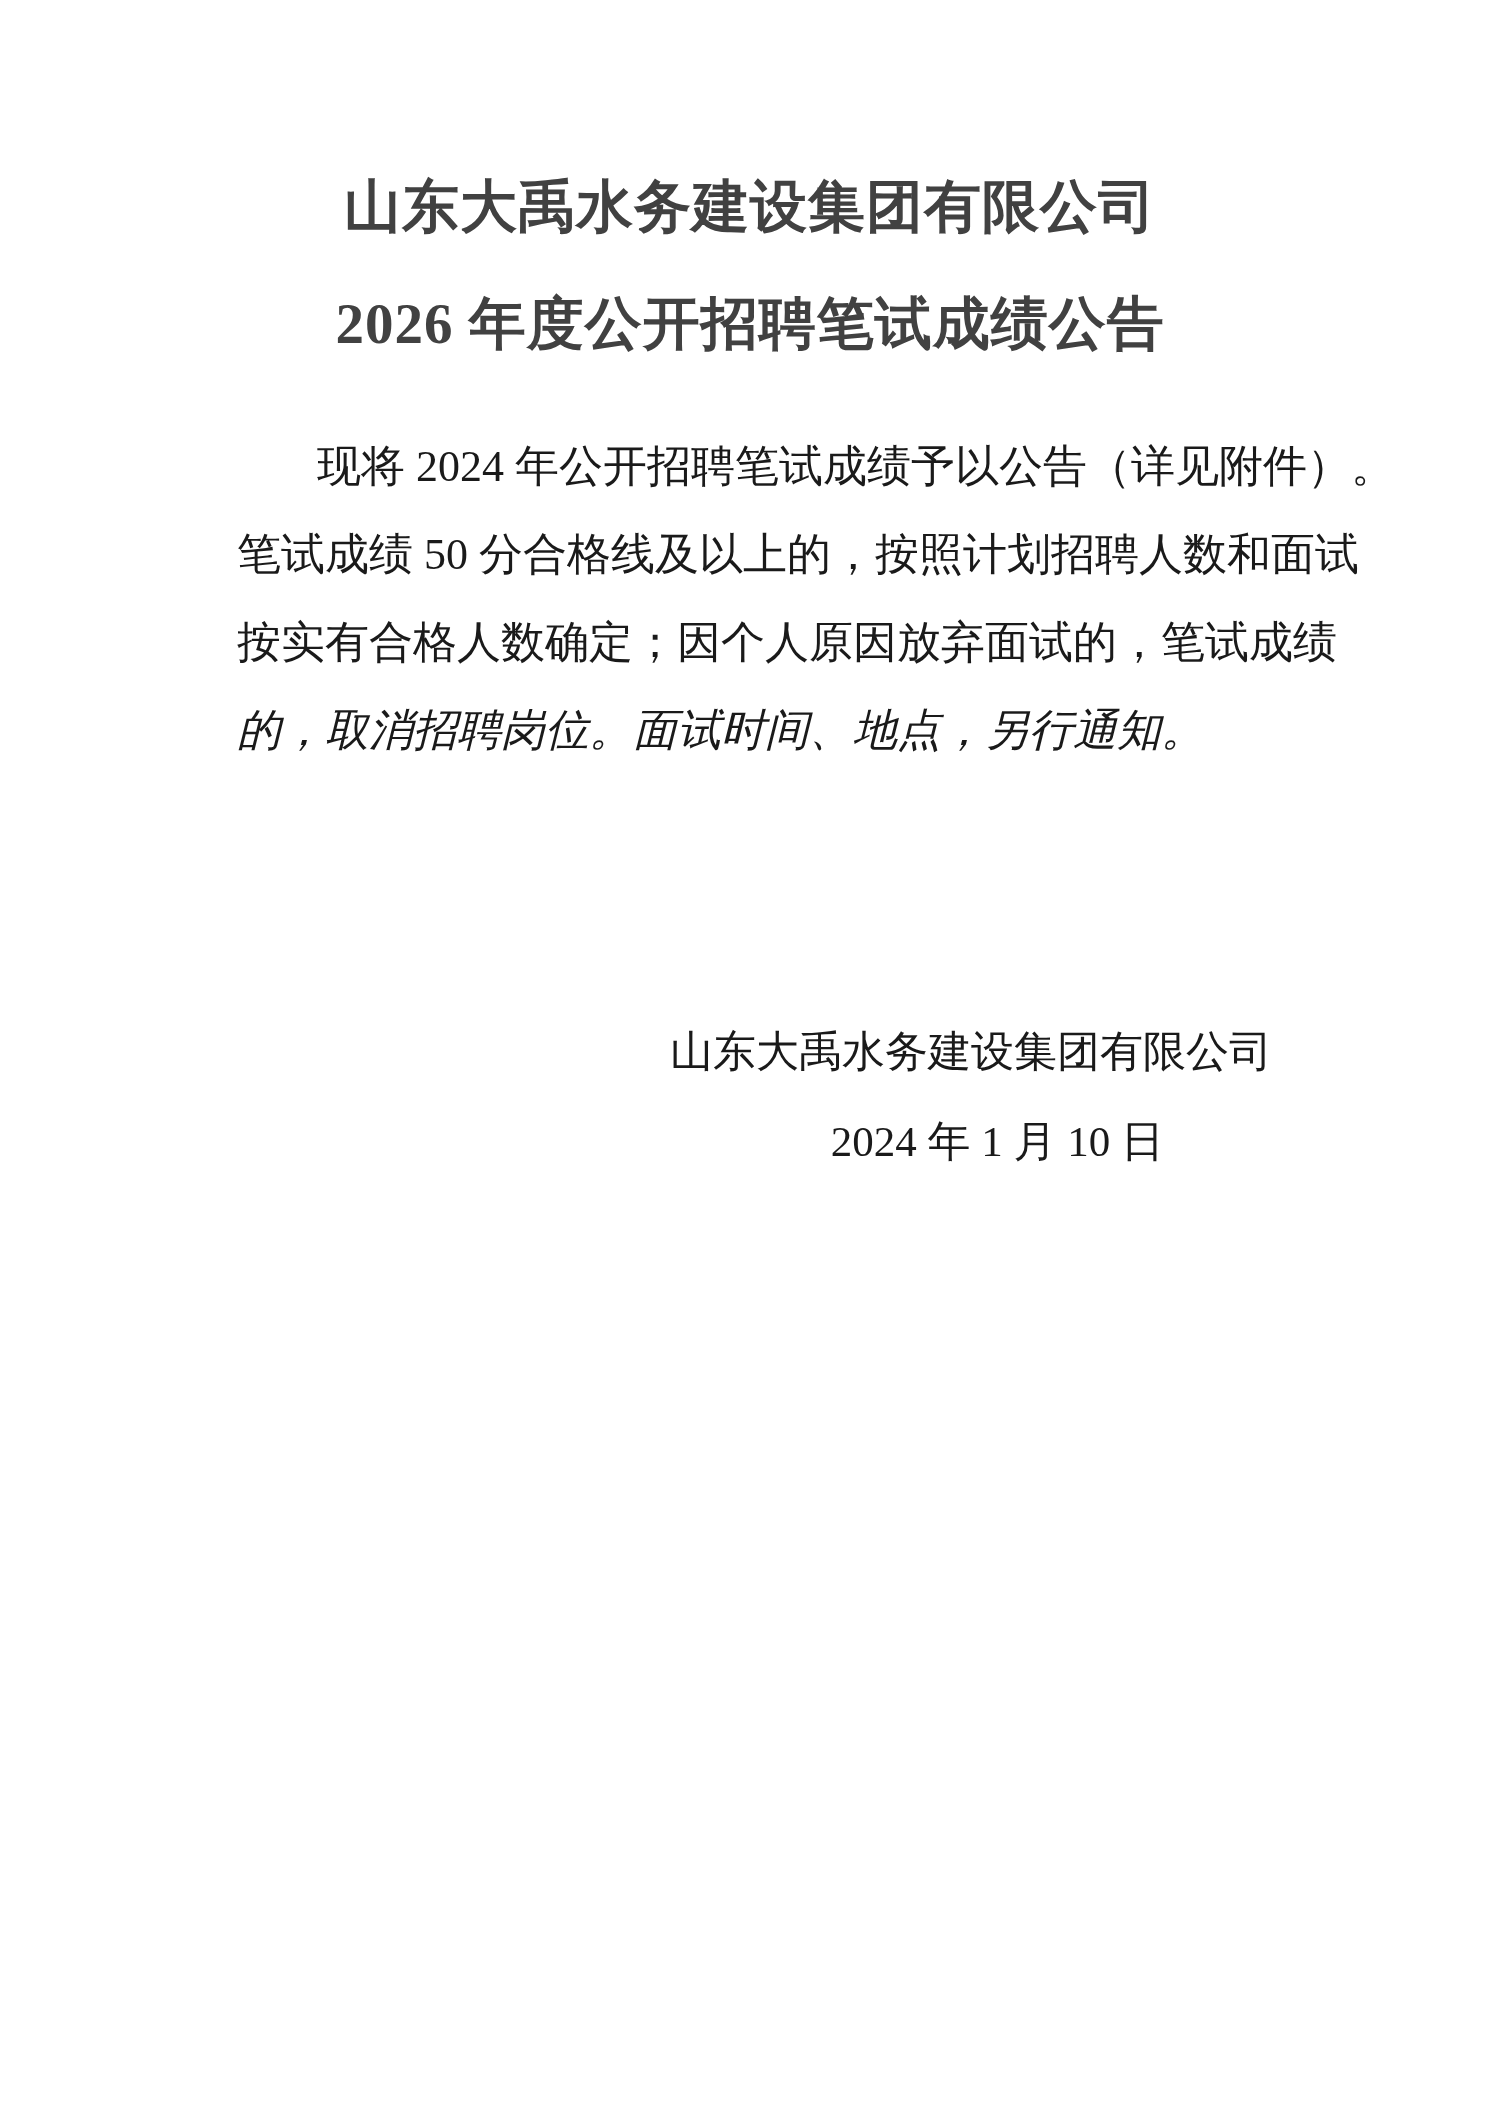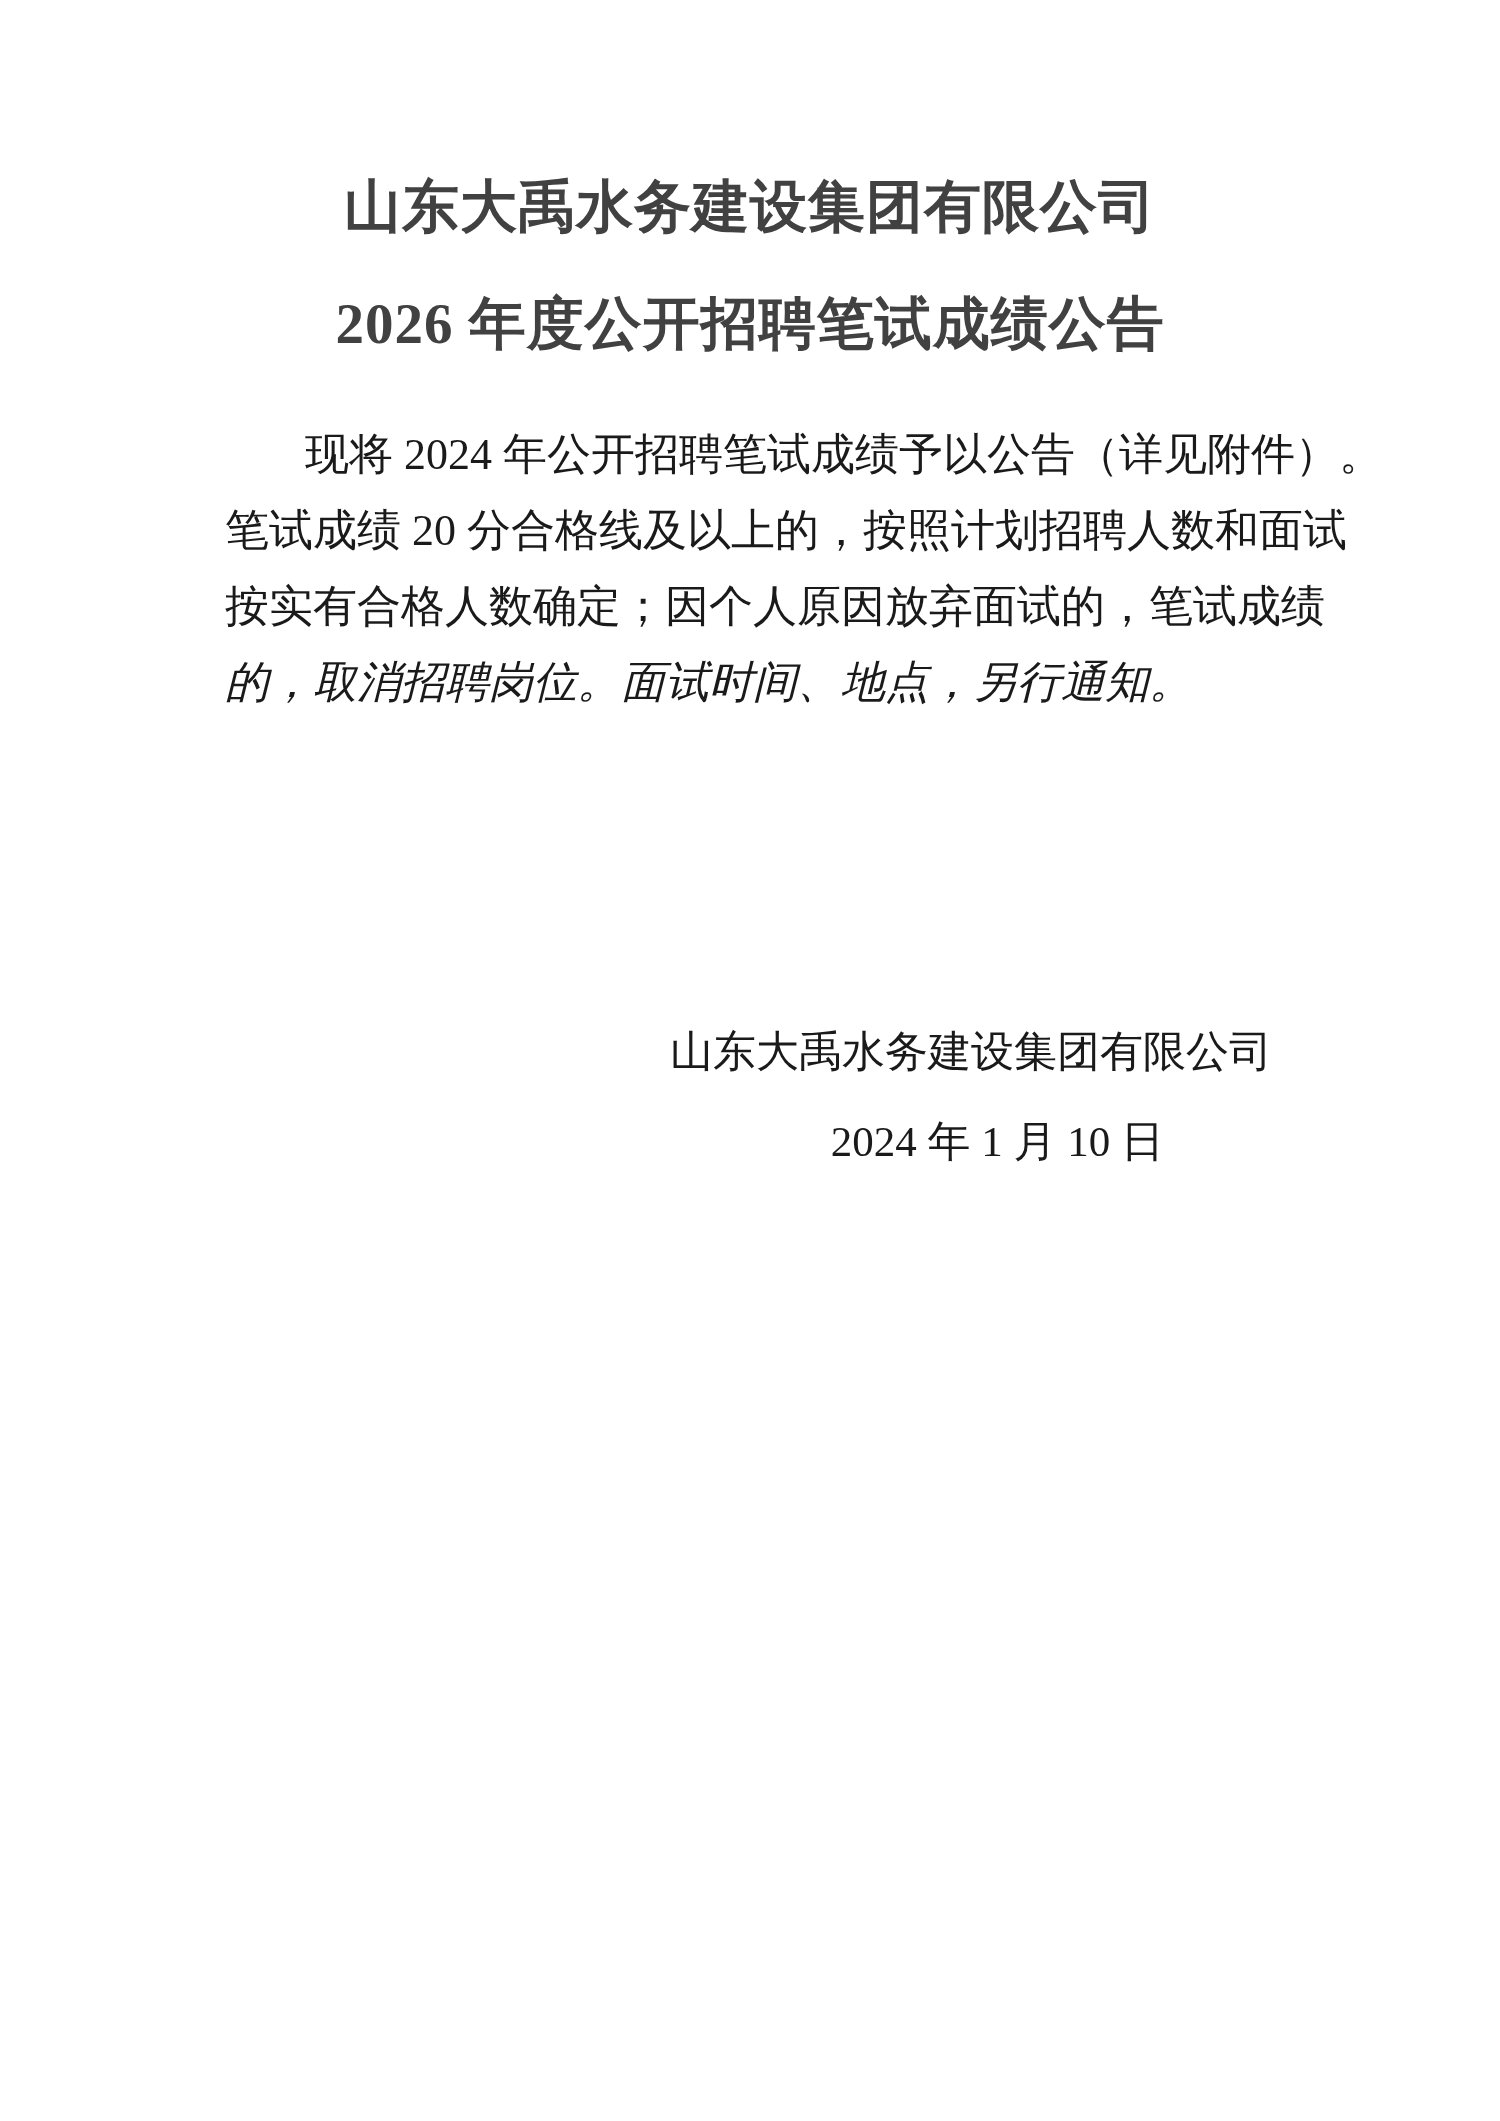--- a/index.html
+++ b/index.html
@@ -32,21 +32,21 @@
   .doc-body {
     position: absolute;
     top: 417px;
     left: 225px;
     width: 1050px;
     font-size: 44px;
     line-height: 76px;
     color: #1a1a1a;
   }
   .body-line {
-    margin: 0;
+    margin: 12px;
     text-align: justify;
     text-align-last: justify;
     text-justify: inter-character;
     white-space: nowrap;
     overflow: visible;
   }
   .body-line.first {
     text-indent: 80px;
   }
   .body-line.last {
@@ -71,21 +71,21 @@
 
 <div class="page">
 
   <h1 class="doc-title">
     <div>山东大禹水务建设集团有限公司</div>
     <div>2026 年度公开招聘笔试成绩公告</div>
   </h1>
 
   <div class="doc-body">
     <p class="body-line first">现将 2024 年公开招聘笔试成绩予以公告（详见附件）。</p>
-    <p class="body-line">笔试成绩 20 分合格线及以上的，按照计划招聘人数和面试</p>
+    <p class="body-line">笔试成绩 50 分合格线及以上的，按照计划招聘人数和面试</p>
     <p class="body-line">按实有合格人数确定；因个人原因放弃面试的，笔试成绩</p>
     <p class="body-line last">的，取消招聘岗位。面试时间、地点，另行通知。</p>
   </div>
 
   <div class="signature-block">
     <div class="signature-company">山东大禹水务建设集团有限公司</div>
     <div class="signature-date">2024 年 1 月 10 日</div>
   </div>
 
 </div>

